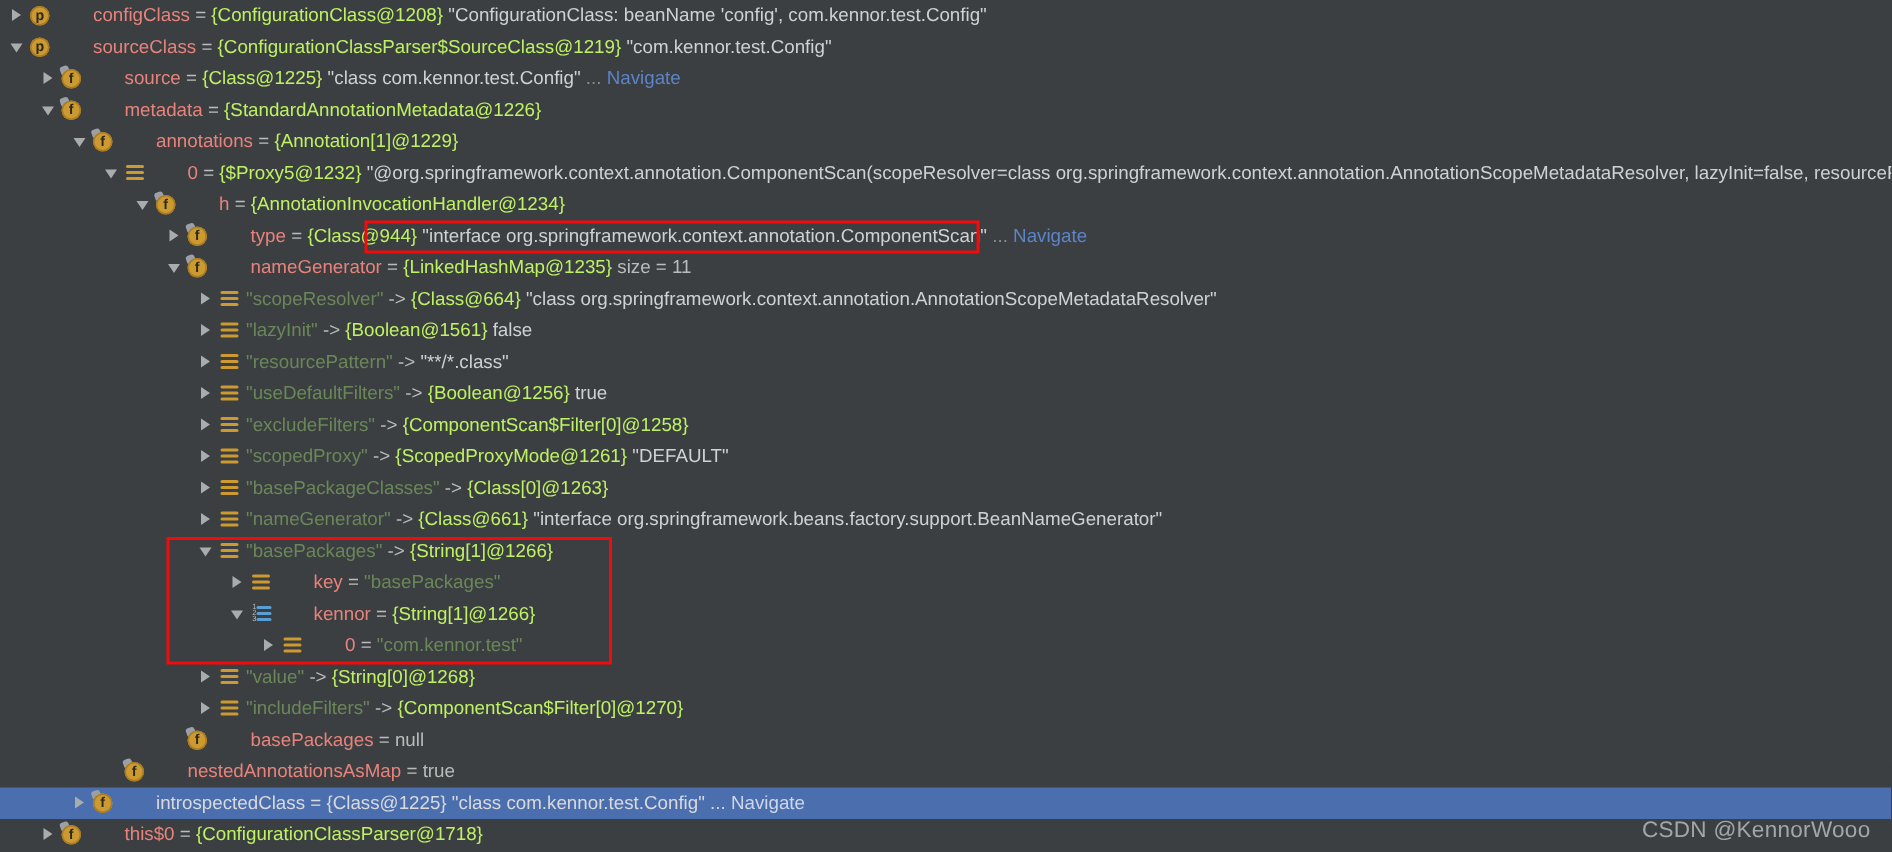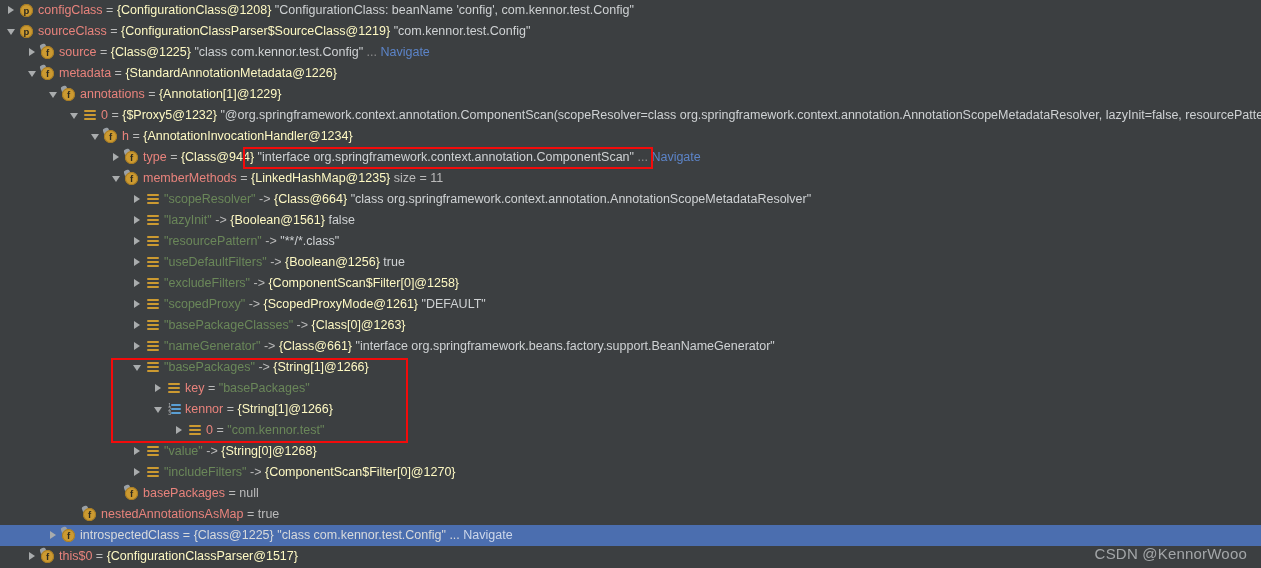--- a/index.html
+++ b/index.html
@@ -136,24 +136,24 @@
     left: 0px; top: 4px;
     width: 5px;
     font-size: 5px;
     line-height: 4.2px;
     color: #b8bbbd;
     font-family: "Liberation Sans", "DejaVu Sans", sans-serif;
     text-align: right;
   }
 
   
-  .t-name    { color: #e8837c; }
+  .t-name    { color: #e8837c; margin-left: 24px; }
   .t-key     { color: #6a8759; }
   .t-eq      { color: #bbbbbb; }
-  .t-type    { color: #fef9c3; }
+  .t-type    { color: #bef264; }
   .t-val     { color: #cfd2d4; }
   .t-plain   { color: #bbbbbb; margin-top: 16px; }
   .t-ellipsis{ color: #8c8c8c; }
   .t-nav     { color: #5c84c8; }
 
   
   .annot {
     position: absolute;
     border: 2px solid #f30b0b;
     box-sizing: border-box;
@@ -180,21 +180,21 @@
       <div class="row"><span class="indent" style="width:21px"></span><span class="tri right"></span><span class="ico field"><span class="cap"></span><span class="circle">f</span></span><span class="t-name">source</span> <span class="t-eq">=</span> <span class="t-type">{Class@1225}</span> <span class="t-val">"class com.kennor.test.Config"</span> <span class="t-ellipsis">...</span> <span class="t-nav">Navigate</span></div>
       <div class="row"><span class="indent" style="width:21px"></span><span class="tri down"></span><span class="ico field"><span class="cap"></span><span class="circle">f</span></span><span class="t-name">metadata</span> <span class="t-eq">=</span> <span class="t-type">{StandardAnnotationMetadata@1226}</span> </div>
       <div class="row"><span class="indent" style="width:42px"></span><span class="tri down"></span><span class="ico field"><span class="cap"></span><span class="circle">f</span></span><span class="t-name">annotations</span> <span class="t-eq">=</span> <span class="t-type">{Annotation[1]@1229}</span> </div>
       <div class="row"><span class="indent" style="width:63px"></span><span class="tri down"></span><span class="ico list"><span class="bars">
             <i></i>
             <i></i>
             <i></i>
           </span></span><span class="t-name">0</span> <span class="t-eq">=</span> <span class="t-type">{$Proxy5@1232}</span> <span class="t-val">"@org.springframework.context.annotation.ComponentScan(scopeResolver=class org.springframework.context.annotation.AnnotationScopeMetadataResolver, lazyInit=false, resourcePattern=**/*.class, useDefaultFilters=true"</span></div>
       <div class="row"><span class="indent" style="width:84px"></span><span class="tri down"></span><span class="ico field"><span class="cap"></span><span class="circle">f</span></span><span class="t-name">h</span> <span class="t-eq">=</span> <span class="t-type">{AnnotationInvocationHandler@1234}</span> </div>
       <div class="row"><span class="indent" style="width:105px"></span><span class="tri right"></span><span class="ico field"><span class="cap"></span><span class="circle">f</span></span><span class="t-name">type</span> <span class="t-eq">=</span> <span class="t-type">{Class@944}</span> <span class="t-val">"interface org.springframework.context.annotation.ComponentScan"</span> <span class="t-ellipsis">...</span> <span class="t-nav">Navigate</span></div>
-      <div class="row"><span class="indent" style="width:105px"></span><span class="tri down"></span><span class="ico field"><span class="cap"></span><span class="circle">f</span></span><span class="t-name">memberMethods</span> <span class="t-eq">=</span> <span class="t-type">{LinkedHashMap@1235}</span>  <span class="t-plain">size = 11</span></div>
+      <div class="row"><span class="indent" style="width:105px"></span><span class="tri down"></span><span class="ico field"><span class="cap"></span><span class="circle">f</span></span><span class="t-name">nameGenerator</span> <span class="t-eq">=</span> <span class="t-type">{LinkedHashMap@1235}</span>  <span class="t-plain">size = 11</span></div>
       <div class="row"><span class="indent" style="width:126px"></span><span class="tri right"></span><span class="ico list"><span class="bars">
             <i></i>
             <i></i>
             <i></i>
           </span></span><span class="t-key">"scopeResolver"</span> <span class="t-eq">-&gt;</span> <span class="t-type">{Class@664}</span> <span class="t-val">"class org.springframework.context.annotation.AnnotationScopeMetadataResolver"</span></div>
       <div class="row"><span class="indent" style="width:126px"></span><span class="tri right"></span><span class="ico list"><span class="bars">
             <i></i>
             <i></i>
             <i></i>
           </span></span><span class="t-key">"lazyInit"</span> <span class="t-eq">-&gt;</span> <span class="t-type">{Boolean@1561}</span> <span class="t-val">false</span></div>
@@ -254,21 +254,21 @@
             <i></i>
           </span></span><span class="t-key">"value"</span> <span class="t-eq">-&gt;</span> <span class="t-type">{String[0]@1268}</span> </div>
       <div class="row"><span class="indent" style="width:126px"></span><span class="tri right"></span><span class="ico list"><span class="bars">
             <i></i>
             <i></i>
             <i></i>
           </span></span><span class="t-key">"includeFilters"</span> <span class="t-eq">-&gt;</span> <span class="t-type">{ComponentScan$Filter[0]@1270}</span> </div>
       <div class="row"><span class="indent" style="width:105px"></span><span class="tri none"></span><span class="ico field"><span class="cap"></span><span class="circle">f</span></span><span class="t-name">basePackages</span> <span class="t-eq">=</span> <span class="t-plain">null</span></div>
       <div class="row"><span class="indent" style="width:63px"></span><span class="tri none"></span><span class="ico field"><span class="cap"></span><span class="circle">f</span></span><span class="t-name">nestedAnnotationsAsMap</span> <span class="t-eq">=</span> <span class="t-plain">true</span></div>
       <div class="row selected"><span class="indent" style="width:42px"></span><span class="tri right"></span><span class="ico field"><span class="cap"></span><span class="circle">f</span></span><span class="t-name">introspectedClass</span> <span class="t-eq">=</span> <span class="t-type">{Class@1225}</span> <span class="t-val">"class com.kennor.test.Config"</span> <span class="t-ellipsis">...</span> <span class="t-nav">Navigate</span></div>
-      <div class="row"><span class="indent" style="width:21px"></span><span class="tri right"></span><span class="ico field"><span class="cap"></span><span class="circle">f</span></span><span class="t-name">this$0</span> <span class="t-eq">=</span> <span class="t-type">{ConfigurationClassParser@1517}</span> </div>
+      <div class="row"><span class="indent" style="width:21px"></span><span class="tri right"></span><span class="ico field"><span class="cap"></span><span class="circle">f</span></span><span class="t-name">this$0</span> <span class="t-eq">=</span> <span class="t-type">{ConfigurationClassParser@1718}</span> </div>
     </div>
 
   <div class="annot" id="annot-0" style="left: 243px; top: 147px; width: 410px; height: 22px; border-color: rgb(243, 11, 11);"></div>
   <div class="annot" id="annot-1" style="left: 111px; top: 358px; width: 297px; height: 85px; border-color: rgb(243, 11, 11);"></div>
 
   <div class="watermark" id="watermark" style="right: 14px; bottom: 6px;">CSDN @KennorWooo</div>
 
 </div>
 
 </body></html>

